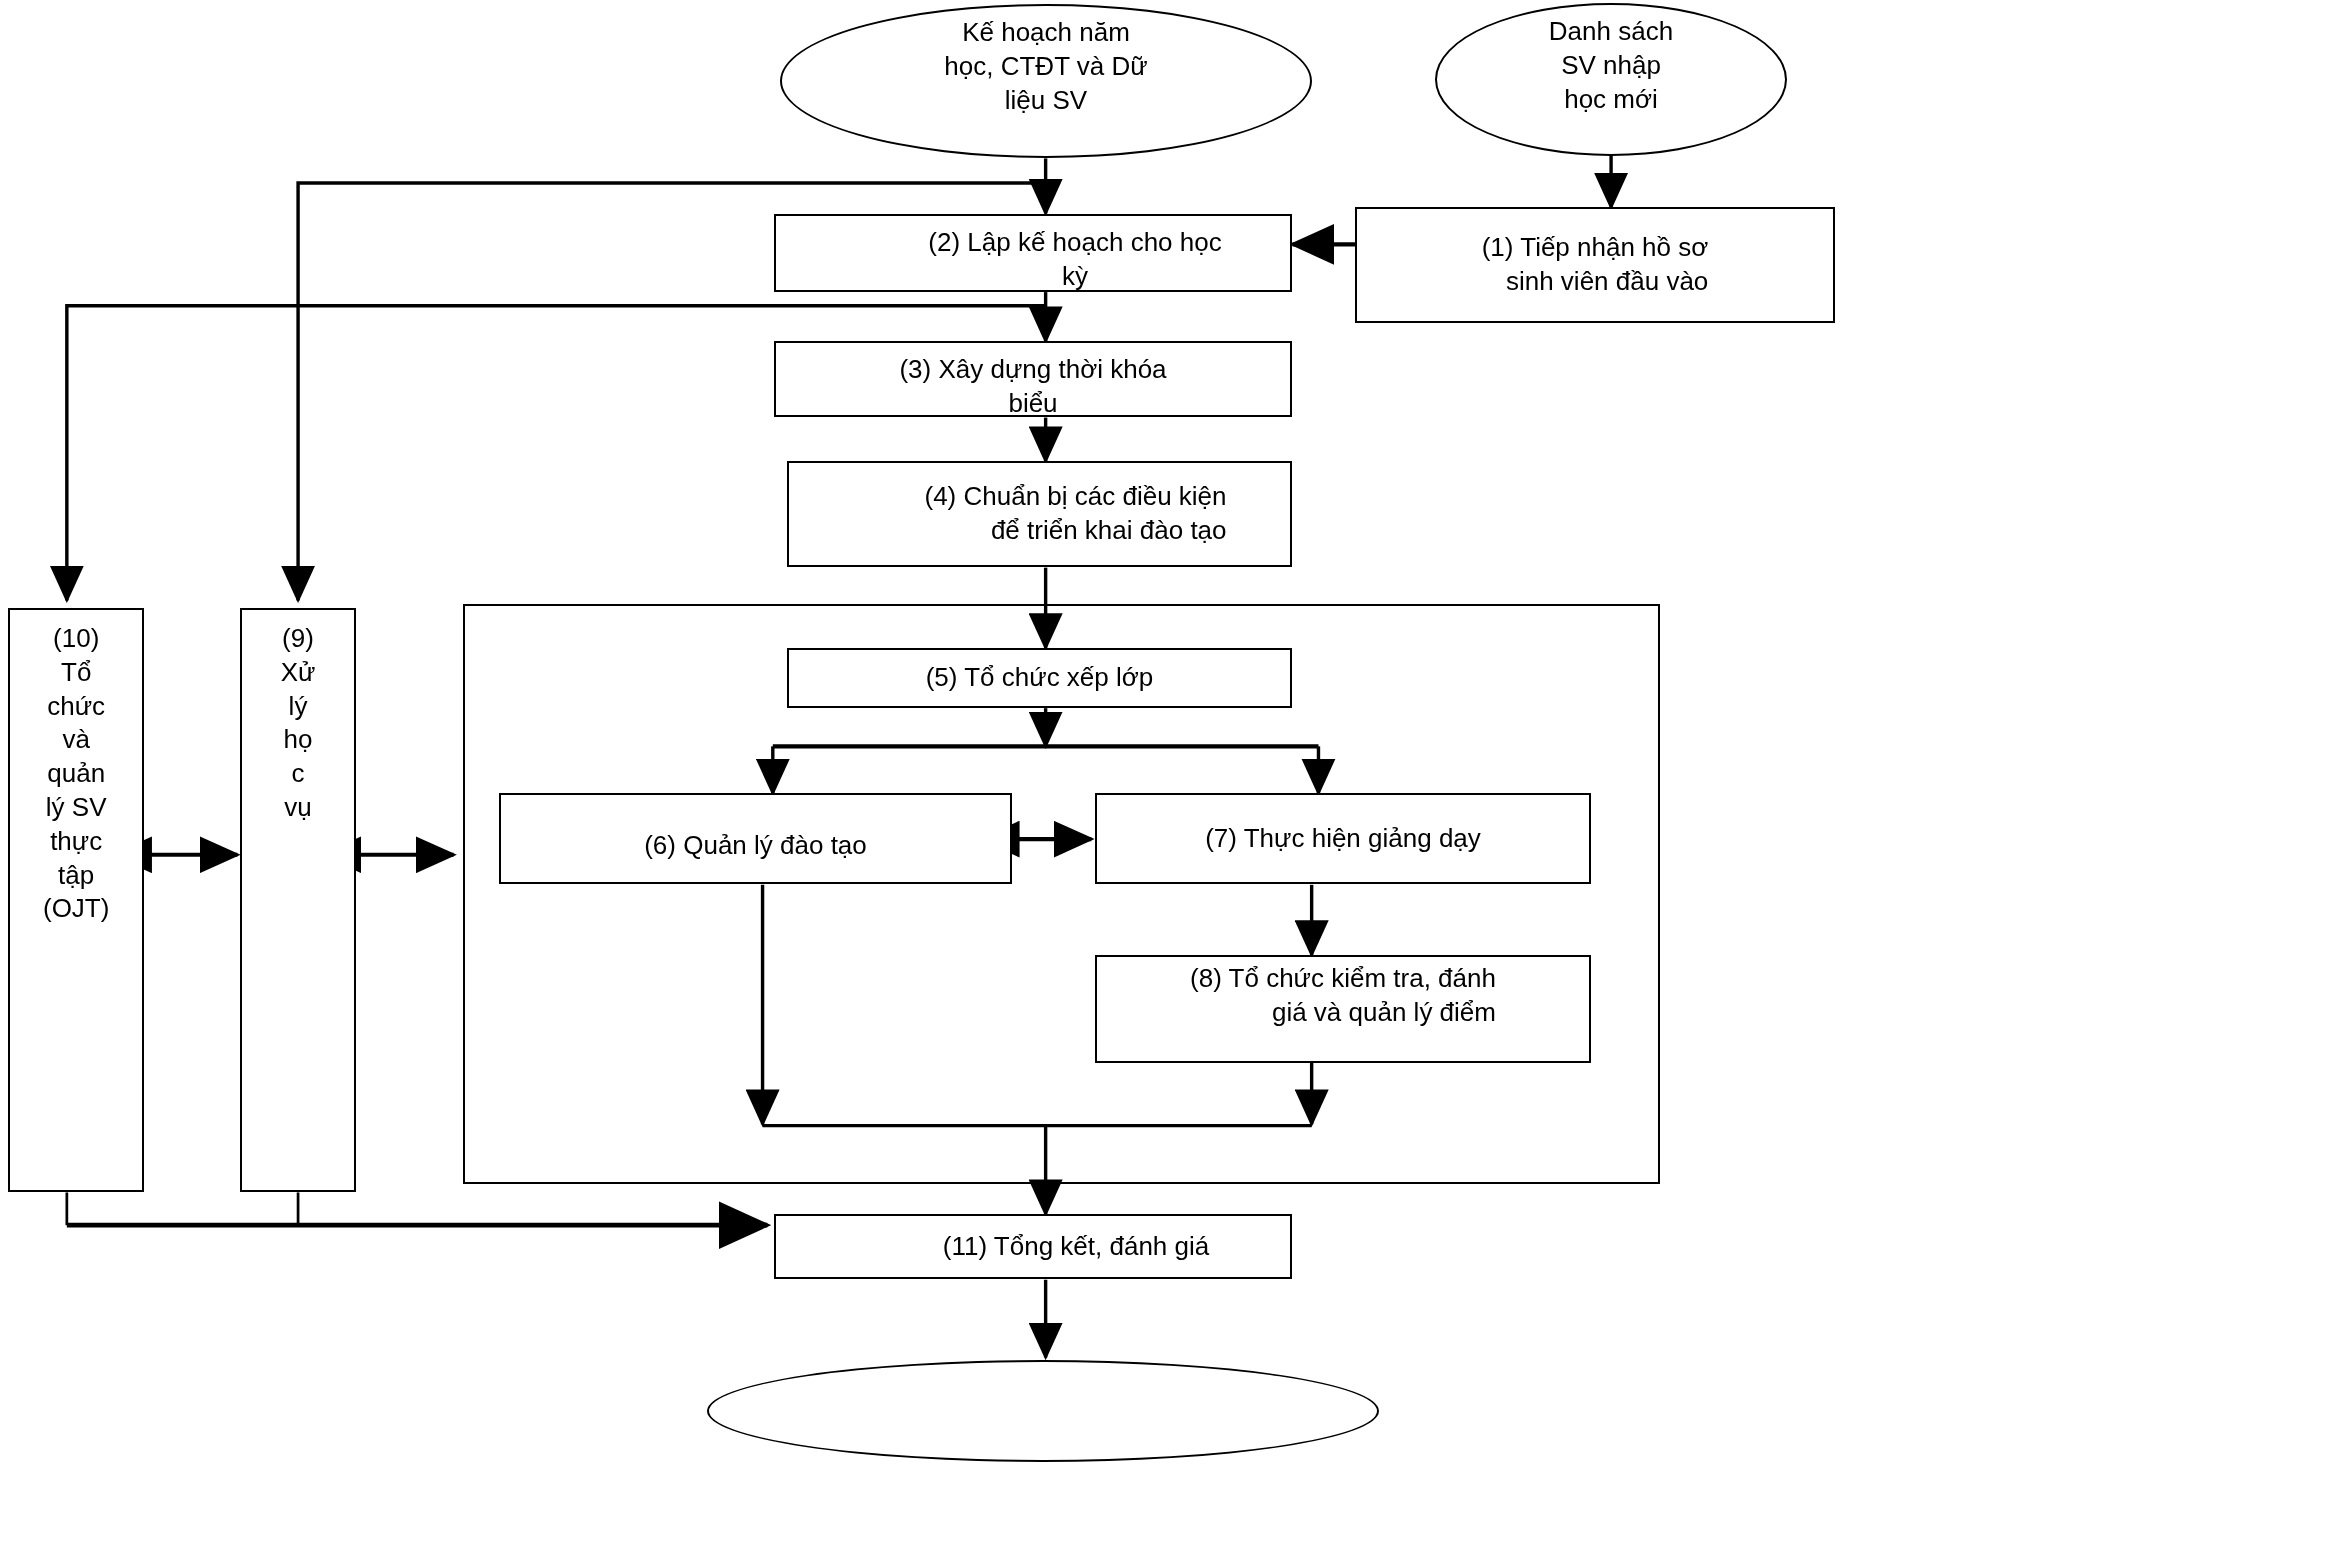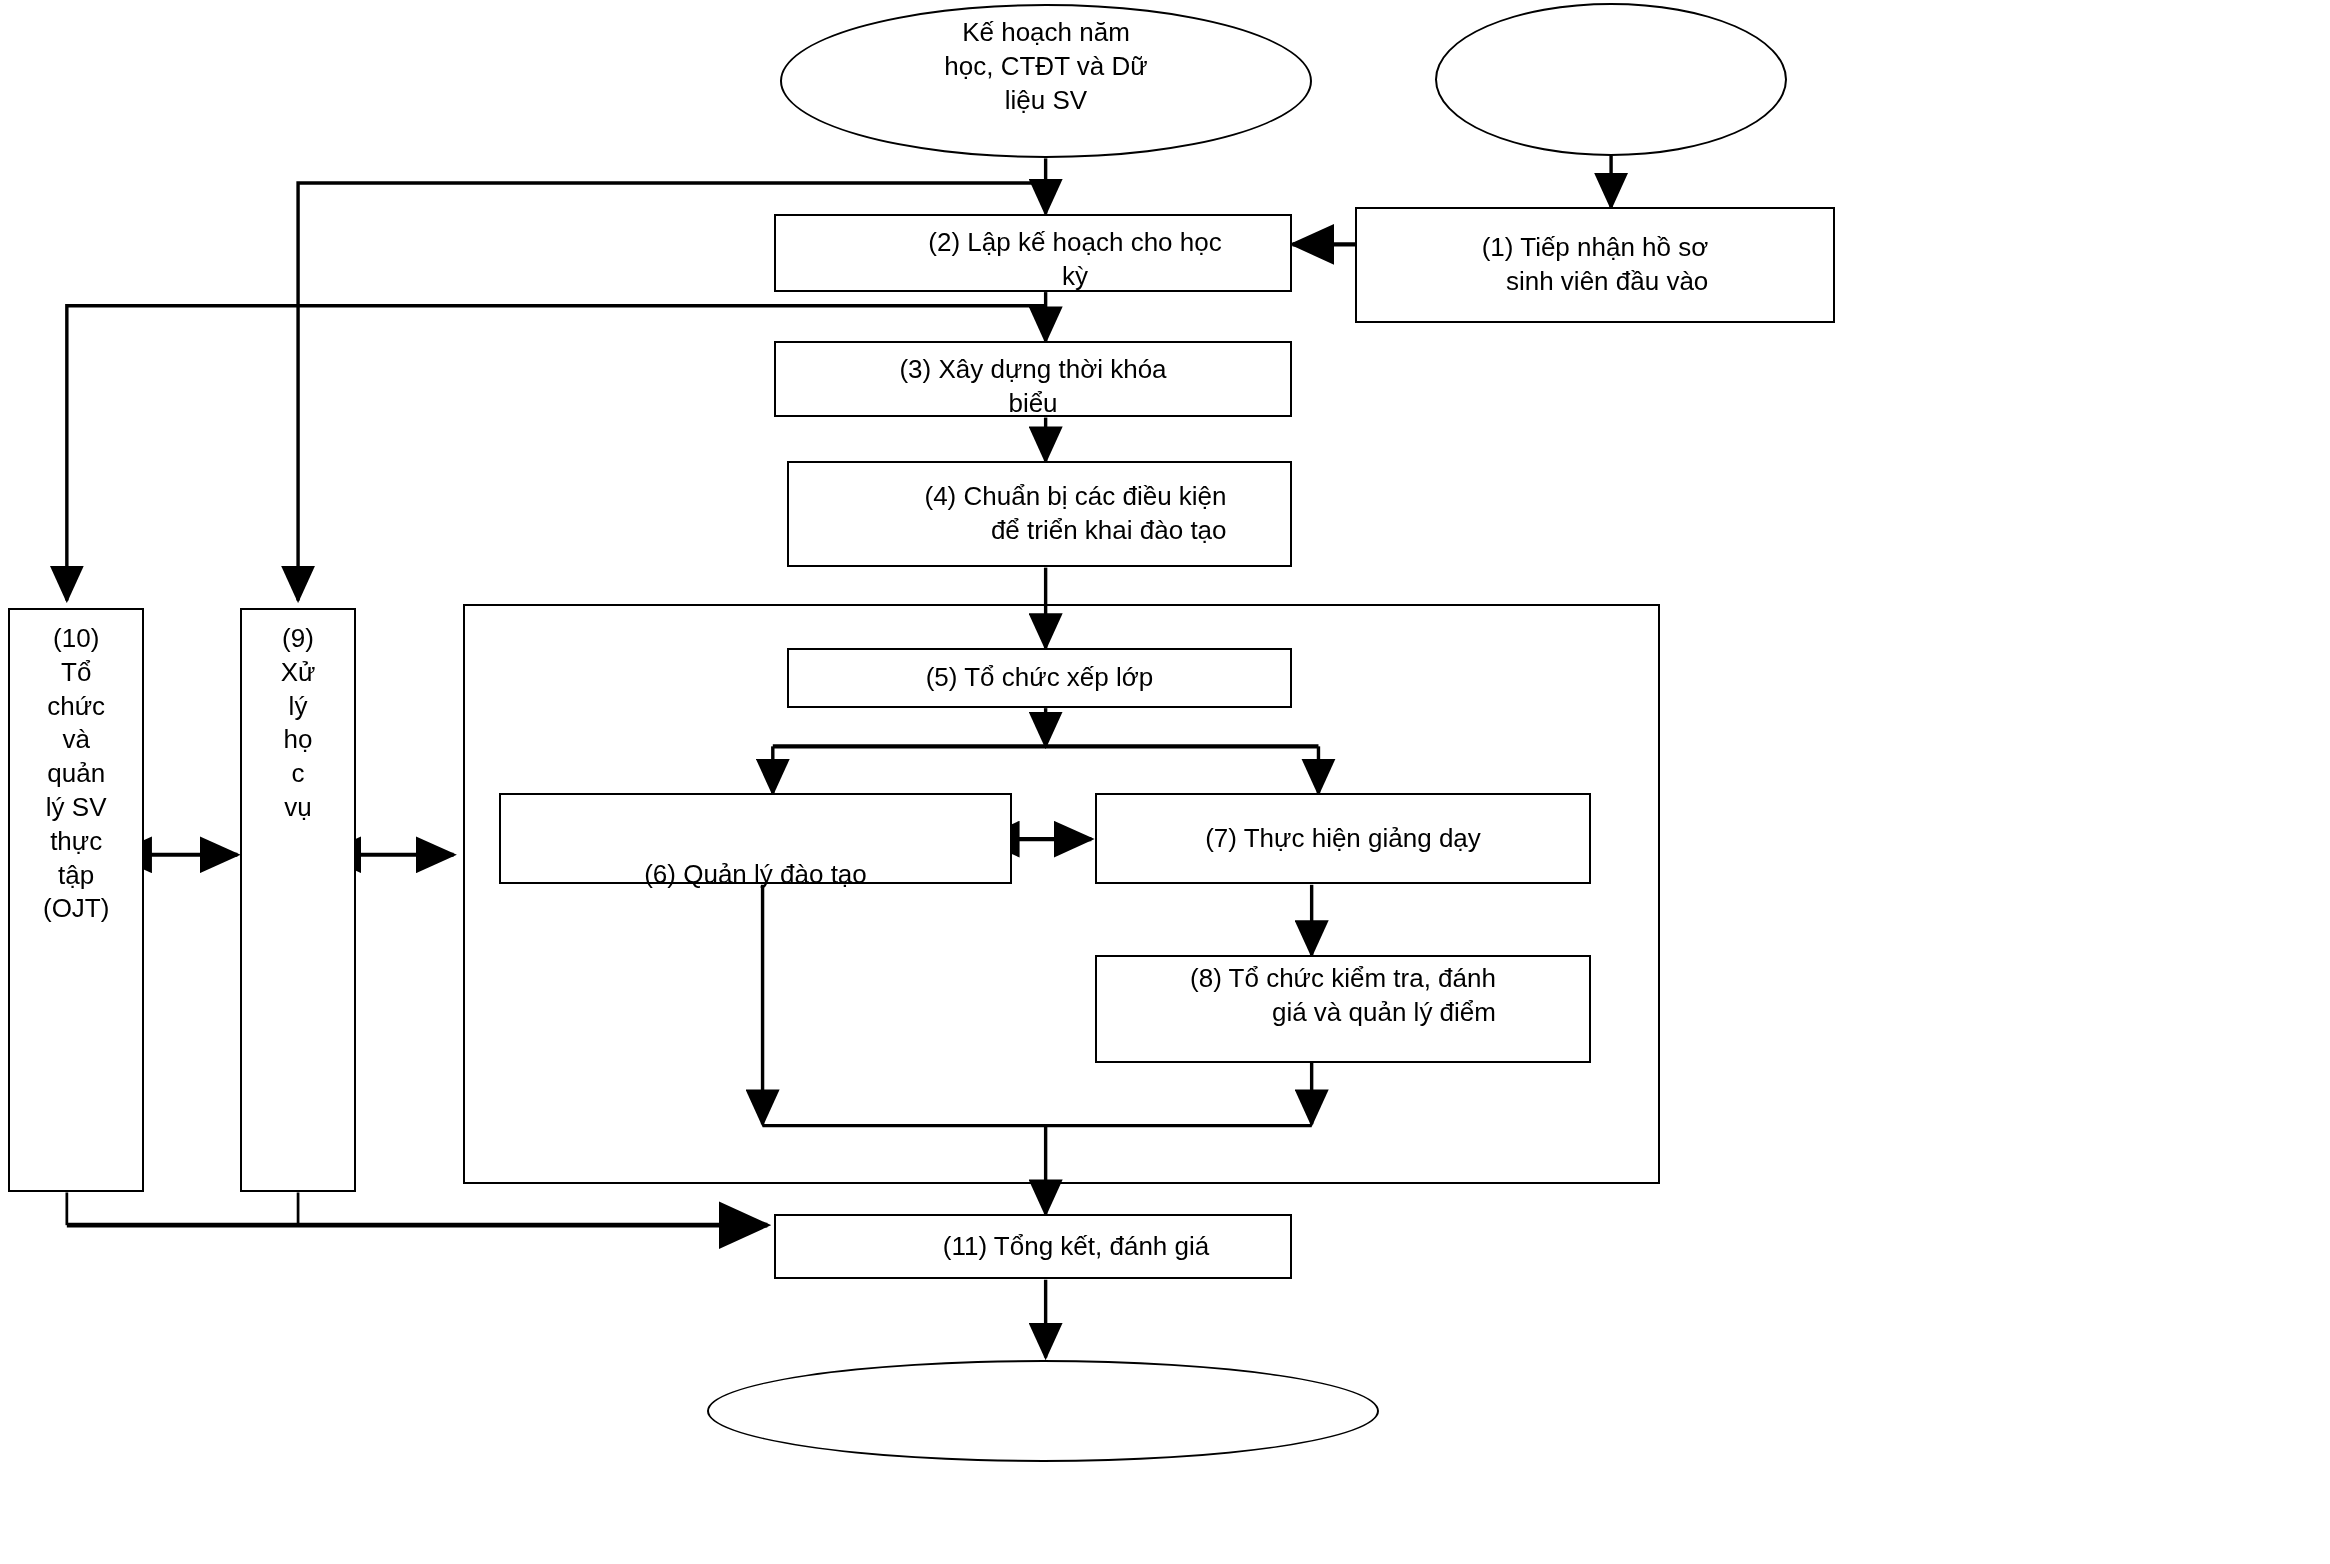--- a/index.html
+++ b/index.html
@@ -97,20 +97,23 @@
 
     </g>
   </svg>
 
   <div class="ellipse-shape" style="left:780px;top:4.1px;width:532px;height:154px;"></div>
   <div class="overflow-text" style="left:780px;top:16.4px;width:532px;">Kế hoạch năm
 học, CTĐT và Dữ
 liệu SV</div>
 
   <div class="ellipse-shape" style="left:1435px;top:2.7px;width:352px;height:153px;"></div>
+  <div class="overflow-text" style="left:1435px;top:15px;width:352px;">Danh sách
+SV nhập
+học mới</div>
 
   <div class="node-box" style="left:1355px;top:207px;width:480px;height:116px;"></div>
   <div class="shape-text" style="left:1355px;top:207px;width:480px;height:116px;">(1) Tiếp nhận hồ sơ
 sinh viên đầu vào</div>
 
   <div class="node-box" style="left:774px;top:214px;width:518px;height:78px;"></div>
   <div class="overflow-text" style="left:804px;top:226px;width:518px;margin-left:12px;">(2) Lập kế hoạch cho học
 kỳ</div>
 
   <div class="node-box" style="left:774px;top:341px;width:518px;height:76px;"></div>
@@ -120,21 +123,21 @@
   <div class="node-box" style="left:787px;top:461px;width:505px;height:106px;"></div>
   <div class="shape-text" style="left:787px;top:461px;width:505px;height:106px;margin-left:36px;">(4) Chuẩn bị các điều kiện
 để triển khai đào tạo</div>
 
   <div class="group-box" style="left:463px;top:604px;width:1197px;height:580px;"></div>
 
   <div class="node-box" style="left:787px;top:648px;width:505px;height:60px;"></div>
   <div class="shape-text" style="left:787px;top:648px;width:505px;height:60px;">(5) Tổ chức xếp lớp</div>
 
   <div class="node-box" style="left:499px;top:793px;width:513px;height:91px;"></div>
-  <div class="shape-text" style="left:499px;top:793px;width:513px;height:106px;margin-top:29px;">(6) Quản lý đào tạo</div>
+  <div class="shape-text" style="left:499px;top:793px;width:513px;height:106px;">(6) Quản lý đào tạo</div>
 
   <div class="node-box" style="left:1095px;top:793px;width:496px;height:91px;"></div>
   <div class="shape-text" style="left:1095px;top:793px;width:496px;height:91px;">(7) Thực hiện giảng dạy</div>
 
   <div class="node-box" style="left:1095px;top:955px;width:496px;height:108px;"></div>
   <div class="shape-text" style="left:1095px;top:955px;width:496px;height:81px;">(8) Tổ chức kiểm tra, đánh
 giá và quản lý điểm</div>
 
   <div class="node-box" style="left:240px;top:608px;width:116px;height:584px;"></div>
   <div class="overflow-text vcol" style="left:240px;top:622px;width:116px;">(9)

